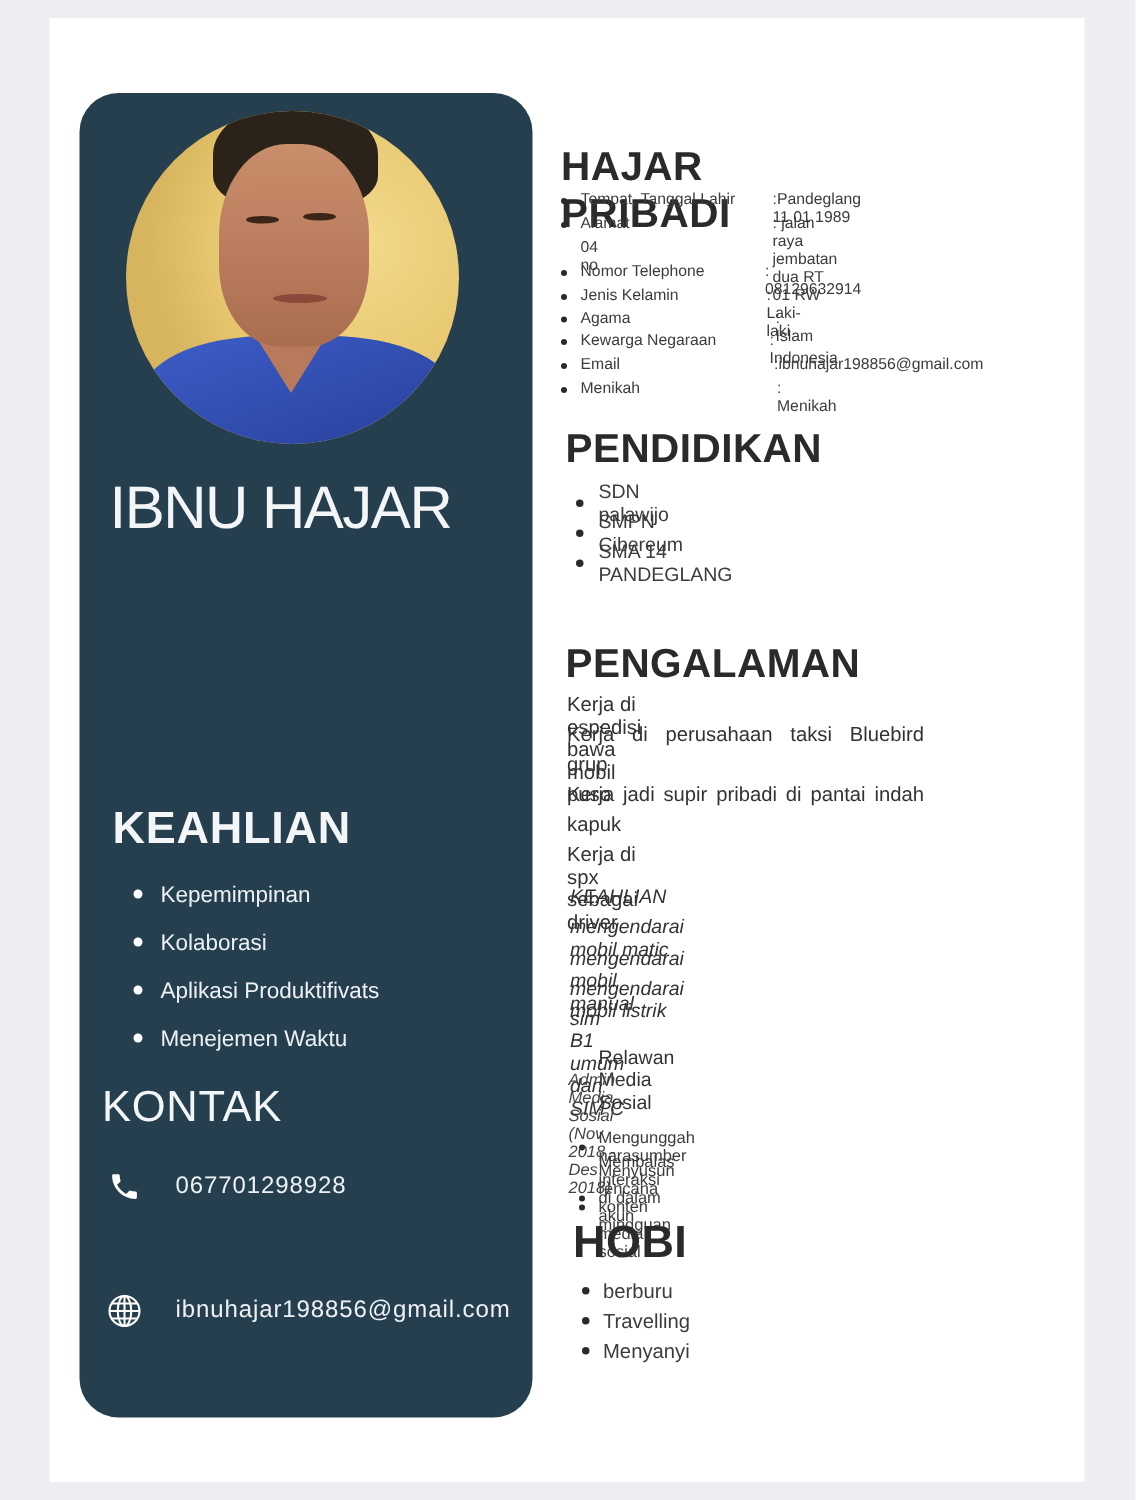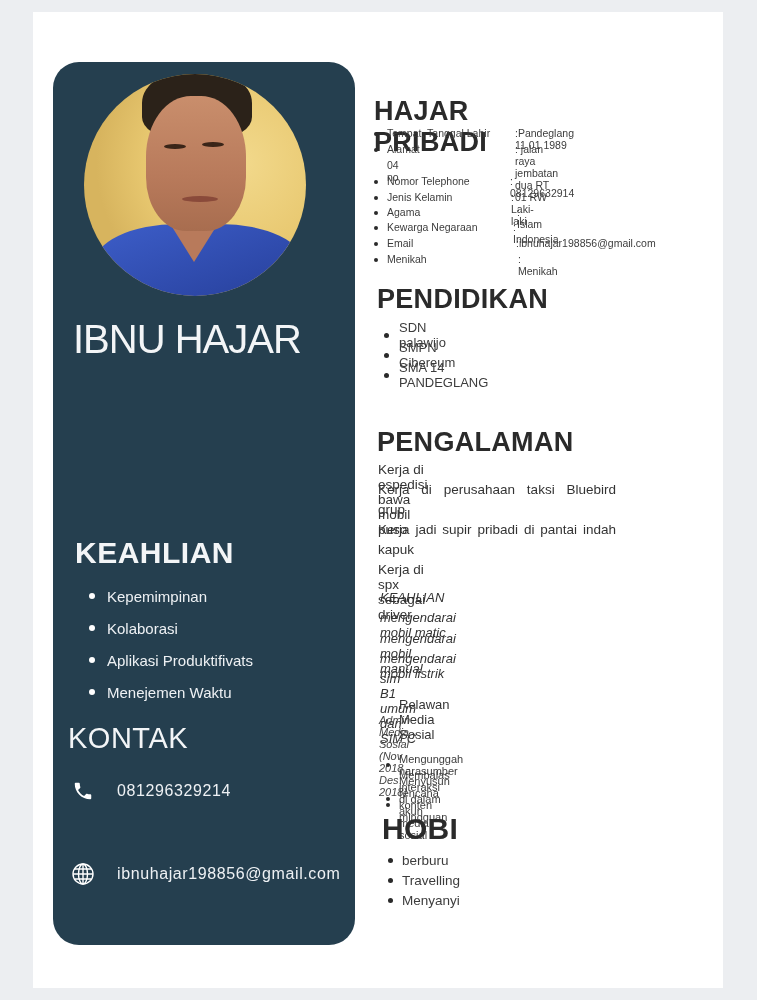--- a/index.html
+++ b/index.html
@@ -116,21 +116,21 @@
   </ul>
 
   <div class="side-h kontak" style="top:660px;">KONTAK</div>
 
   <div class="contact" style="top:717px;">
     <span class="ic">
       <svg width="22" height="22" viewBox="0 0 24 24">
           <path fill="#fff" d="M6.6 10.8c1.4 2.8 3.8 5.1 6.6 6.6l2.2-2.2c.3-.3.7-.4 1-.2 1.1.4 2.3.6 3.6.6.6 0 1 .4 1 1V20c0 .6-.4 1-1 1C10.6 21 3 13.4 3 4c0-.6.4-1 1-1h3.5c.6 0 1 .4 1 1 0 1.3.2 2.5.6 3.6.1.3 0 .7-.2 1L6.6 10.8z"></path>
         </svg>
     </span>
-    <span class="txt">081296329214</span>
+    <span class="txt">067701298928</span>
   </div>
 
 
   <div class="contact" style="top:800px;">
     <span class="ic">
       <svg width="24" height="24" viewBox="0 0 24 24" fill="none" stroke="#fff" stroke-width="1.4">
           <circle cx="12" cy="12" r="10"></circle>
           <ellipse cx="12" cy="12" rx="4.5" ry="10"></ellipse>
           <line x1="2" y1="12" x2="22" y2="12"></line>
           <line x1="12" y1="2" x2="12" y2="22"></line>

